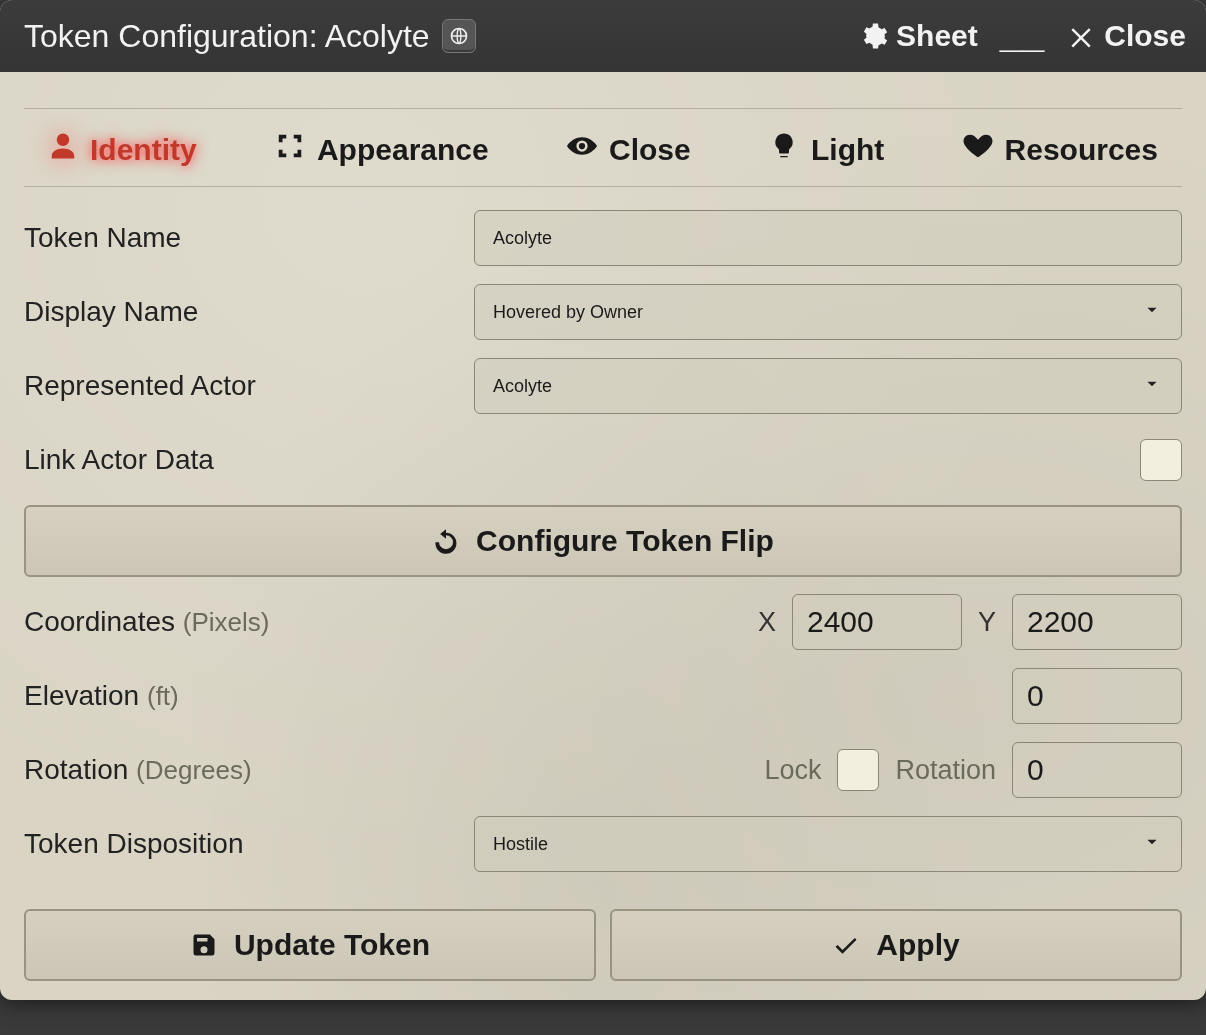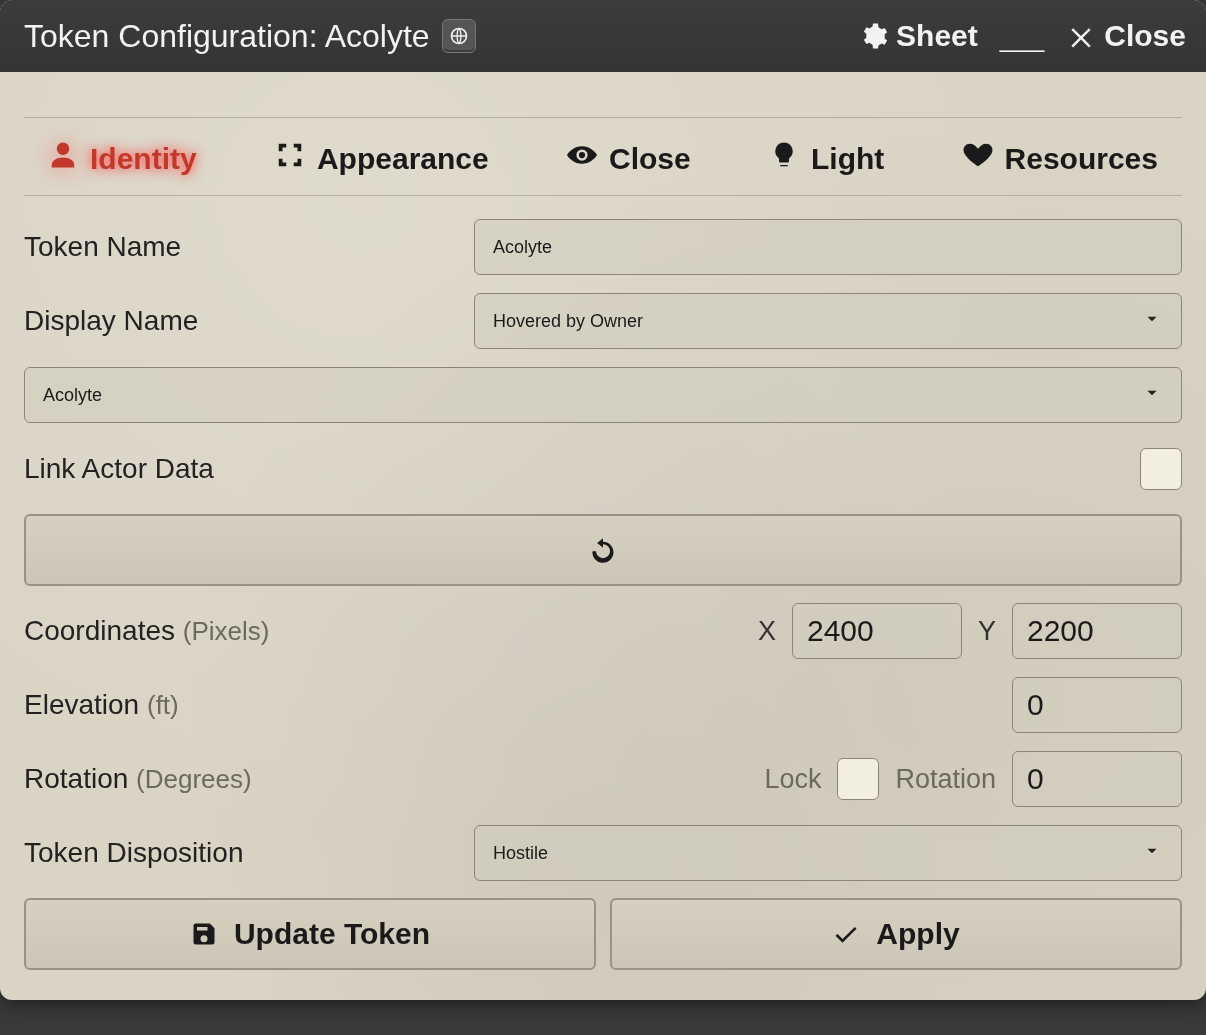--- a/index.html
+++ b/index.html
@@ -55,21 +55,21 @@
   .globe-badge svg{width:20px;height:20px;}
   .header-actions { display:flex; align-items:center; gap:22px; }
   .header-btn {
     display:flex; align-items:center; gap:8px;
     font-size:30px; font-weight:700; color:#f2f2f2;
     cursor:pointer;
   }
   .header-btn svg { width:30px; height:30px; fill:#f2f2f2; }
   .min-btn { font-size:40px; font-weight:900; padding-bottom:6px;}
   
-  .body { padding: 17px 24px 20px 24px; }
+  .body { padding: 8px 24px 20px 24px; }
   .divider { height:1px; background:#b4af9f; margin: 28px 0 0 0;}
   
   .tabs {
     display:flex; justify-content:space-between;
     padding: 18px 16px 14px 16px;
     border-bottom:1px solid #b4af9f;
   }
   .tab {
     display:flex; align-items:center; gap:12px;
     font-size:30px; font-weight:600; color:#1a1a1a;
@@ -135,21 +135,21 @@
     border-radius:6px;
     font-size:30px;
     padding:0 14px;
     color:#1a1a1a;
     font-family:inherit;
   }
   .inline-label { font-size:27px; color:#333; font-weight:500;}
   .inline-muted { font-size:27px; color:#6a6a5d; font-weight:500;}
   
   .footer {
-    display:flex; gap:14px; 
+    display:flex; gap:14px; margin-top:20px;
   }
   .footer .wide-btn { height:72px; }
 </style>
 </head>
 <body>
 
 <div class="window">
 
   <div class="header">
     <div class="header-title">
@@ -241,20 +241,21 @@
           <div class="select">
             <span>Hovered by Owner</span>
             <span class="chev"><svg viewBox="0 0 24 24">
                   <path d="M7 10l5 5 5-5z"></path>
                 </svg></span>
           </div>
         </div>
       </div>
 
       <div class="row">
+        <div class="label">Represented Actor</div>
         <div class="control-area">
           <div class="select">
             <span>Acolyte</span>
             <span class="chev"><svg viewBox="0 0 24 24">
                   <path d="M7 10l5 5 5-5z"></path>
                 </svg></span>
           </div>
         </div>
       </div>
 
@@ -262,20 +263,21 @@
         <div class="label">Link Actor Data</div>
         <div class="control-area">
           <div class="checkbox"></div>
         </div>
       </div>
 
       <div class="wide-btn">
         <svg viewBox="0 0 24 24">
             <path d="M12 5V2L7 6l5 4V7a6 6 0 11-6 6H3a9 9 0 109-8z"></path>
           </svg>
+        <span>Configure Token Flip</span>
       </div>
 
       <div class="row">
         <div class="label">
           <span>Coordinates</span>
           <span class="unit">(Pixels)</span>
         </div>
         <div class="control-area">
           <span class="inline-label">X</span>
           <input class="num-input" value="2400" style="">

